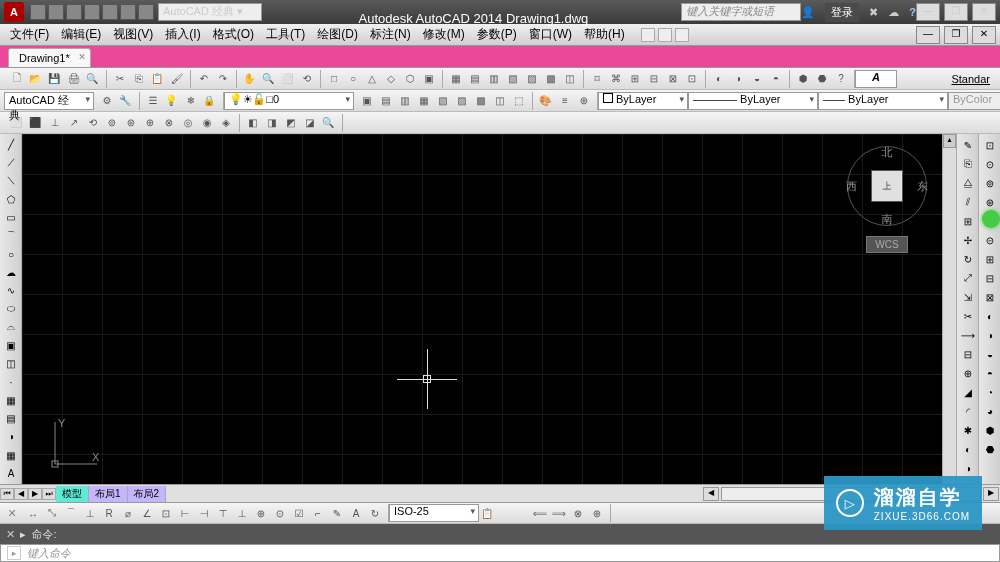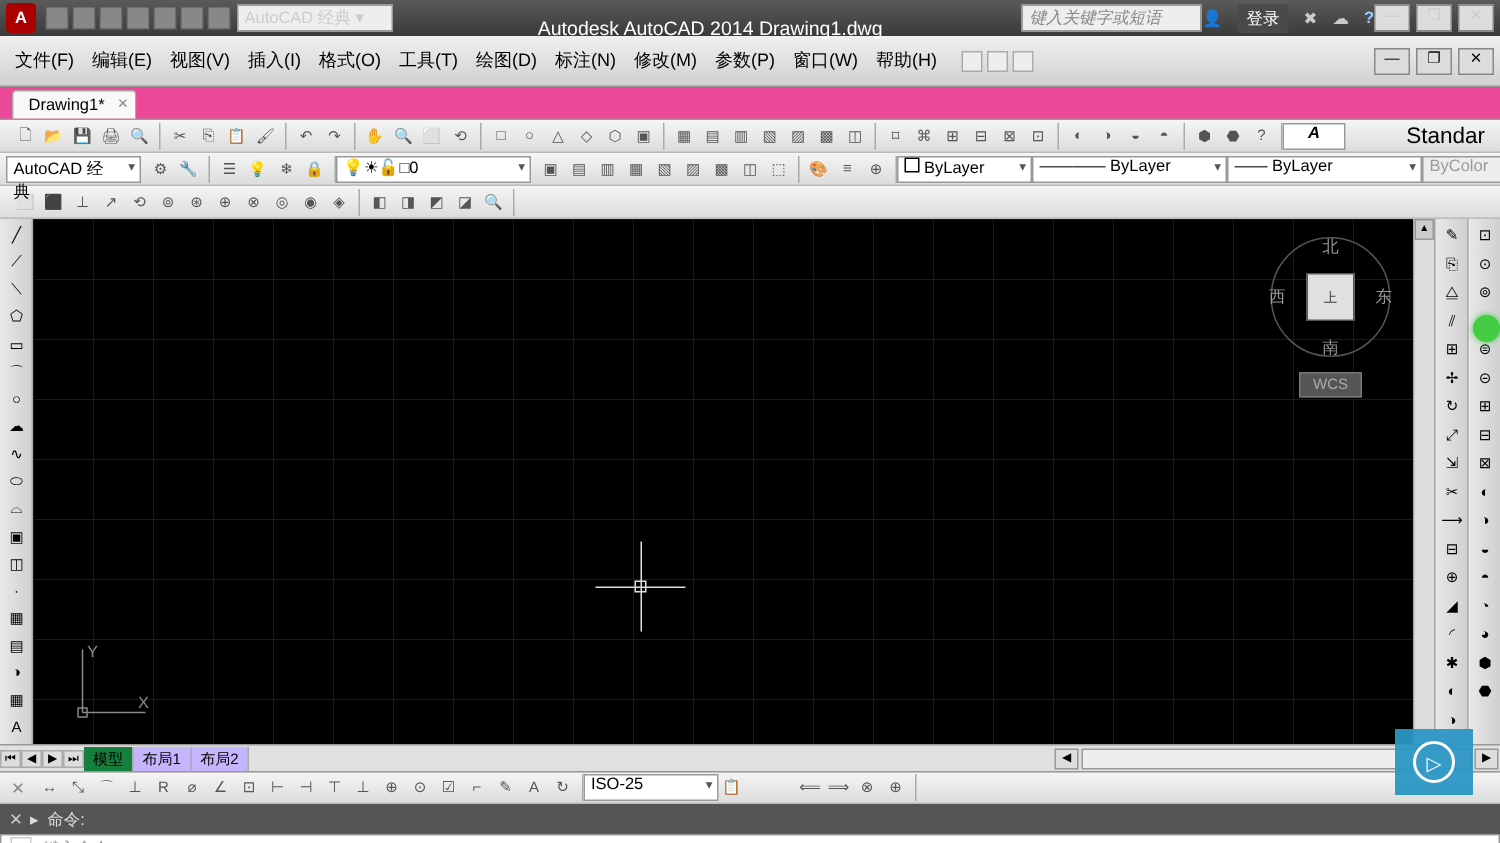--- a/index.html
+++ b/index.html
@@ -12,38 +12,38 @@
     .qat-icon { width: 16px; height: 16px; background: #888; border: 1px solid #555; display: inline-block; }
     .ws-select { background: #eee; border: 1px solid #999; height: 18px; padding: 0 18px 0 4px; margin: 0 4px; font-size: 11px; position: relative; }
     .center-title { flex: 1; text-align: center; color: #fff; font-size: 13px; margin-top: 12px; }
     .search-box { background: #eee; border: 1px solid #999; height: 18px; width: 120px; padding: 0 4px; font-size: 11px; color: #888; font-style: italic; }
     .tb-right { display: flex; gap: 10px; align-items: center; }
     .login-btn { color: #fff; background: #4a4a4a; padding: 2px 6px; }
     .win-controls { display: flex; gap: 4px; margin-left: auto; }
     .win-btn { width: 24px; height: 18px; background: #ddd; border: 1px solid #888; text-align: center; line-height: 14px; font-size: 10px; }
     
     
-    .menubar { height: 34px; background: linear-gradient(#f0f0f0, #d0d0d0); display: flex; align-items: center; padding: 0 4px; border-bottom: 1px solid #999; }
+    .menubar { height: 22px; background: linear-gradient(#f0f0f0, #d0d0d0); display: flex; align-items: center; padding: 0 4px; border-bottom: 1px solid #999; }
     .menu-item { padding: 2px 6px; font-size: 12px; }
     .menu-extra { margin-left: 10px; display: flex; gap: 3px; }
     .menu-extra .mi { width: 14px; height: 14px; border: 1px solid #aaa; background: #eee; }
     
     
     .filetabs { height: 22px; background: #ec4899; display: flex; align-items: end; padding: 0 8px; border-bottom: 1px solid #999; }
     .filetab { background: #f8f8f8; border: 1px solid #aaa; border-bottom: none; border-radius: 3px 3px 0 0; padding: 3px 20px 3px 10px; font-size: 11px; position: relative; }
     .filetab .x { position: absolute; right: 4px; top: 3px; color: #888; font-size: 9px; }
     
     
     .toolbar-row { height: 22px; background: linear-gradient(#f5f5f5, #dcdcdc); display: flex; align-items: center; padding: 0 4px; border-bottom: 1px solid #bbb; }
     .tb-group { display: flex; align-items: center; gap: 1px; border-right: 1px solid #aaa; padding: 0 4px; }
     .tb-btn { width: 18px; height: 18px; border: 1px solid transparent; background: center/contain no-repeat; display: flex; align-items: center; justify-content: center; font-size: 10px; color: #555; }
     .tb-select { height: 18px; border: 1px solid #999; background: #fff; padding: 0 20px 0 4px; font-size: 11px; min-width: 90px; position: relative; }
     .tb-select.wide { min-width: 130px; }
     .tb-select:after { content: "▾"; position: absolute; right: 3px; top: 1px; font-size: 9px; color: #555; }
-    .annot-label { margin-left: auto; padding: 0 6px; font-size: 15px; }
+    .annot-label { margin-left: auto; padding: 0 6px; font-size: 11px; text-decoration: underline; }
     .annot-box { width: 42px; height: 18px; border: 1px solid #999; background: #fff; margin-right: 4px; text-align: center; font-weight: bold; font-style: italic; }
     
     
     .main { display: flex; height: 350px; }
     .left-tools, .right-tools, .right-tools2 { width: 22px; background: linear-gradient(90deg,#e8e8e8,#d0d0d0); display: flex; flex-direction: column; gap: 1px; padding: 2px; border-right: 1px solid #aaa; }
     .right-tools { border-left: 1px solid #aaa; border-right: none; }
     .right-tools2 { border-left: 1px solid #aaa; border-right: none; }
     .vtool { width: 18px; height: 18px; border: 1px solid transparent; display: flex; align-items: center; justify-content: center; font-size: 10px; }
     
     
@@ -61,21 +61,21 @@
     .vc-ring { width: 80px; height: 80px; border: 1px solid #555; border-radius: 50%; position: relative; display: flex; align-items: center; justify-content: center; }
     .vc-cube { width: 32px; height: 32px; background: #e0e0e0; border: 1px solid #555; display: flex; align-items: center; justify-content: center; font-size: 9px; color: #444; }
     .vc-label { position: absolute; font-size: 11px; }
     .vc-n{top:-2px;left:50%;transform:translateX(-50%);} .vc-s{bottom:-2px;left:50%;transform:translateX(-50%);} .vc-e{right:-2px;top:50%;transform:translateY(-50%);} .vc-w{left:-2px;top:50%;transform:translateY(-50%);}
     .wcs-badge { margin-top: 10px; background: #555; color: #aaa; padding: 2px 8px; font-size: 10px; display: inline-block; border: 1px solid #777; }
     
     
     .model-tabs { height: 18px; background: #e0e0e0; display: flex; align-items: center; font-size: 10px; border-top: 1px solid #999; }
     .mt-nav { display: flex; }
     .mt-nav span { width: 14px; text-align: center; border: 1px solid #aaa; background: #ddd; font-size: 8px; }
-    .mt-tab { padding: 1px 6px; border-right: 1px solid #aaa; background: #15803d; }
+    .mt-tab { padding: 1px 6px; border-right: 1px solid #aaa; background: #5eead4; }
     .mt-tab.inactive { background: #c4b5fd; }
     .mt-scroll { flex: 1; display: flex; justify-content: flex-end; }
     .mt-scroll .sb { width: 16px; height: 14px; border: 1px solid #999; background: #ddd; margin: 0 1px; text-align: center; font-size: 8px; }
     
     
     .cmd-toolbar { height: 22px; background: linear-gradient(#f5f5f5, #dcdcdc); display: flex; align-items: center; padding: 0 4px; border-top: 1px solid #999; border-bottom: 1px solid #bbb; }
     .cmd-line { height: 20px; background: #555; color: #ddd; display: flex; align-items: center; padding: 0 6px; font-size: 11px; }
     .cmd-line .x { width: 14px; color: #ccc; }
     .cmd-line .lbl { margin-right: 0; }
     .cmd-area { height: 18px; background: #fff; border: 1px solid #999; display: flex; align-items: center; padding: 0 6px; font-size: 11px; color: #999; font-style: italic; }
@@ -431,13 +431,17 @@
   <span style="margin-right:6px">▸</span>
   <span class="lbl">命令:</span>
 </div>
 <div class="cmd-area">
   <span class="ico">▸</span>
   <span>键入命令</span>
 </div>
 
 <div class="watermark">
   <div class="play">▷</div>
+  <div class="txt">
+    <div class="big">溜溜自学</div>
+    <div class="url">ZIXUE.3D66.COM</div>
+  </div>
 </div>
 
 </body></html>

